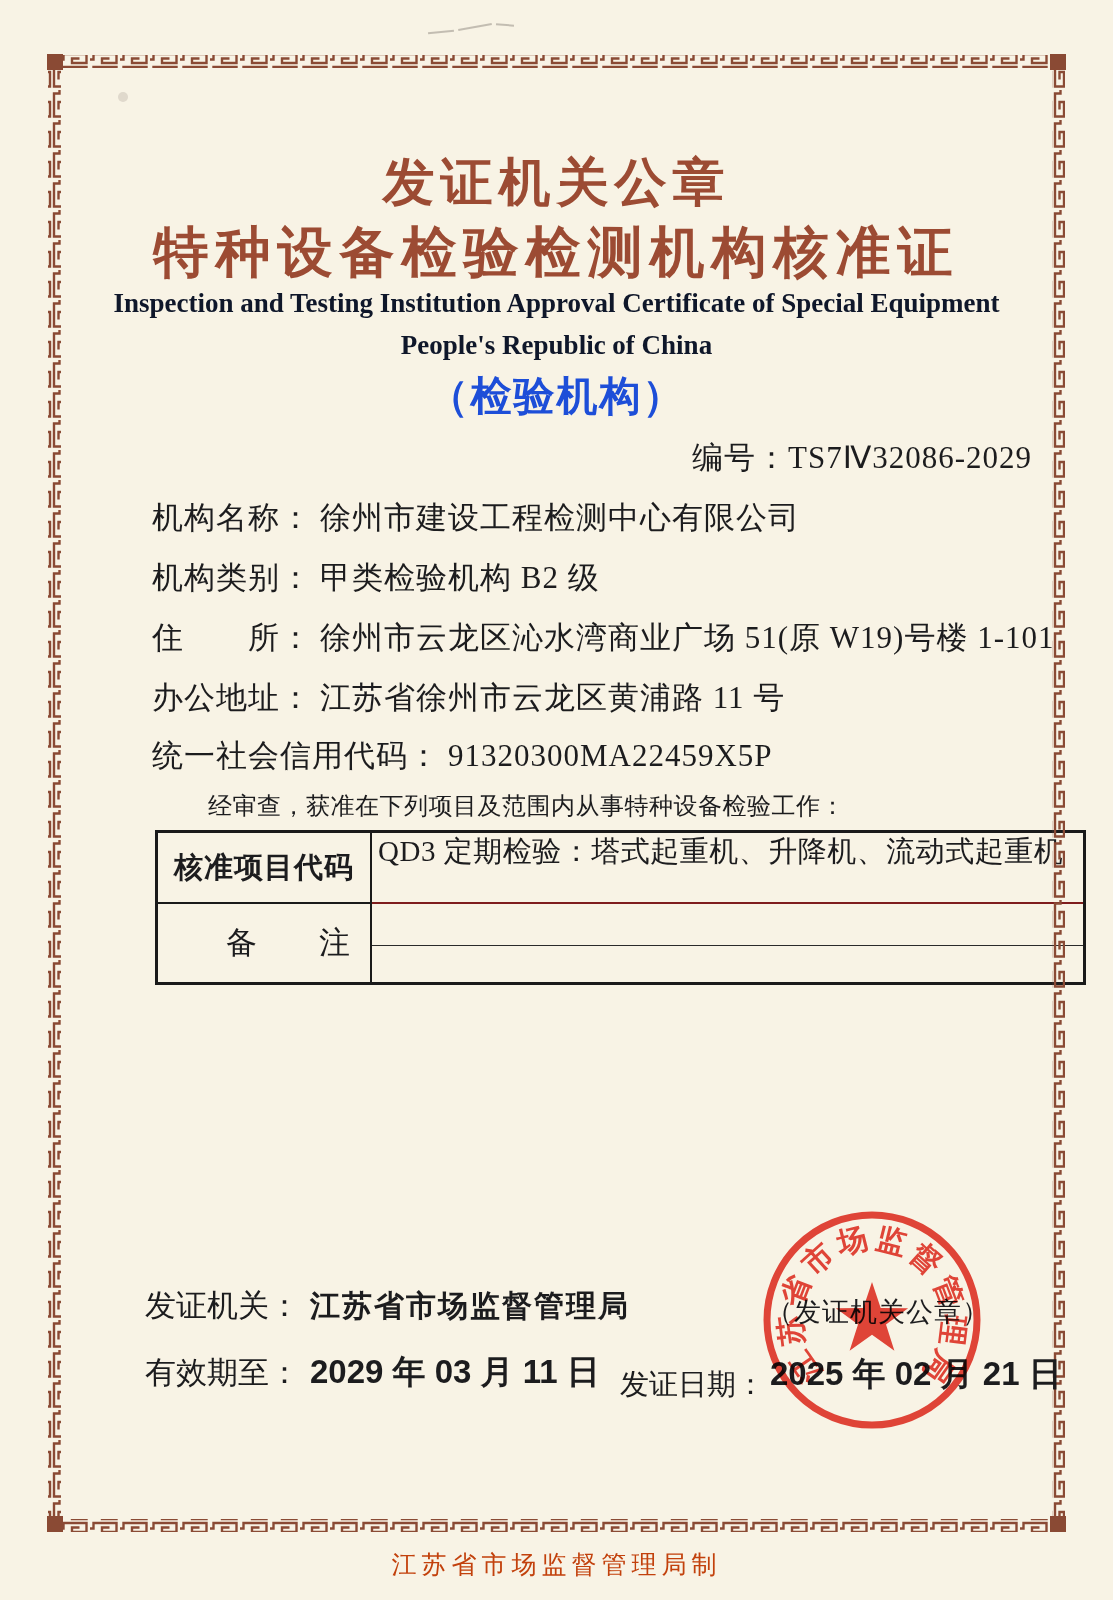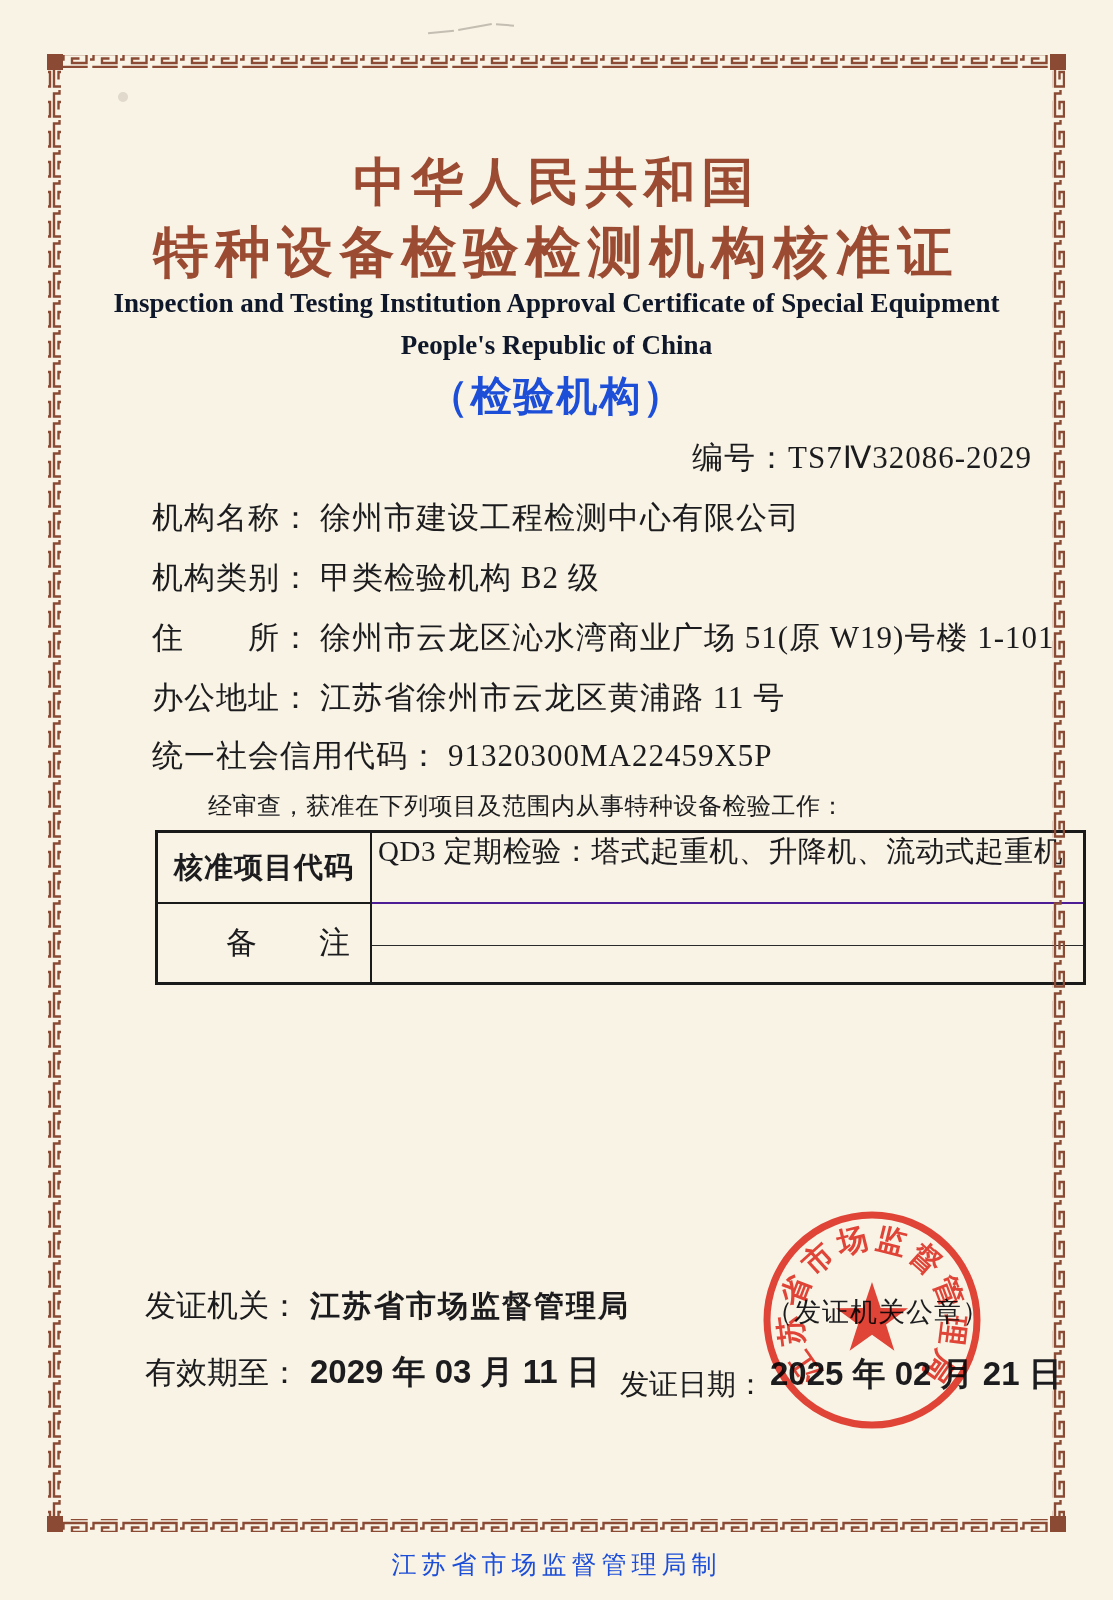--- a/index.html
+++ b/index.html
@@ -61,21 +61,21 @@
   }
   .tcell { box-sizing:border-box; }
   .tc-code-h {
     grid-row:1; grid-column:1;
     border-right:2px solid #1a1a1a; border-bottom:2px solid #1a1a1a;
     display:flex; align-items:center; justify-content:center;
     font-weight:bold; font-size:29px; letter-spacing:1px;
   }
   .tc-code-v {
     grid-row:1; grid-column:2;
-    border-bottom:2px solid #4c1d95;
+    border-bottom:2px solid #7f1d1d;
     font-size:29px; line-height:35px; padding:1px 5px 0 6px;
     letter-spacing:0.5px;
   }
   .tc-rem-h {
     grid-row:2 / 4; grid-column:1;
     border-right:2px solid #1a1a1a;
     display:flex; align-items:center; justify-content:center;
     font-size:31px;
     padding-left:48px;
   }
@@ -94,21 +94,21 @@
   .issuedate-value {
     left:770px; top:1352px; font-size:33px; font-weight:bold;
     font-family:"Liberation Sans", sans-serif; white-space:nowrap; z-index:3;
   }
   .seal-note { left:766px; top:1294px; width:220px; text-align:center;
     font-size:27px; letter-spacing:1px; z-index:3; white-space:nowrap; }
 
   .seal-svg { left:759px; top:1207px; z-index:5; mix-blend-mode:multiply; opacity:0.92; }
 
   
-  .made-by { top:1548px; font-size:25px; letter-spacing:5px; color:#1d4ed8; }
+  .made-by { top:1548px; font-size:25px; letter-spacing:5px; color:#c2410c; }
 
   
   .border-svg { left:0; top:0; z-index:1; }
   .artifact { left:428px; top:22px; width:90px; height:16px; z-index:0; }
   .artifact span { position:absolute; display:block; border-top:2px solid rgba(130,125,115,0.45); }
   .a1 { width:26px; left:0; top:9px; transform:rotate(-6deg); }
   .a2 { width:34px; left:30px; top:4px; transform:rotate(-10deg); }
   .a3 { width:18px; left:68px; top:2px; transform:rotate(4deg); }
   .artifact2 { left:118px; top:92px; width:10px; height:10px; border-radius:50%;
     background:rgba(150,140,130,0.25); z-index:0; }
@@ -137,21 +137,21 @@
     <rect x="1050" y="1516" width="16" height="16" fill="#8a4a34"></rect>
   </svg>
 
   <div class="artifact abs">
     <span class="a1"></span>
       <span class="a2"></span>
       <span class="a3"></span>
   </div>
   <div class="artifact2 abs"></div>
 
-  <div class="abs centered title-cn t1">中华人民共和国</div>
+  <div class="abs centered title-cn t1">发证机关公章</div>
   <div class="abs centered title-cn t2">特种设备检验检测机构核准证</div>
   <div class="abs centered title-en en1">Inspection and Testing Institution Approval Certificate of Special Equipment</div>
   <div class="abs centered title-en en2">People's Republic of China</div>
   <div class="abs centered subtitle">（检验机构）</div>
 
   <div class="abs certno">
     <span>编号：</span><span>TS7Ⅳ32086-2029</span>
   </div>
 
   <div class="abs field f0">

